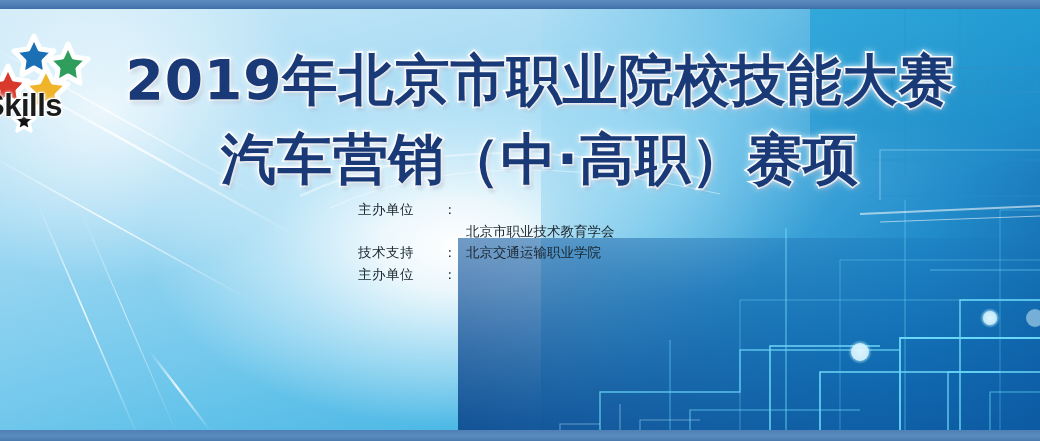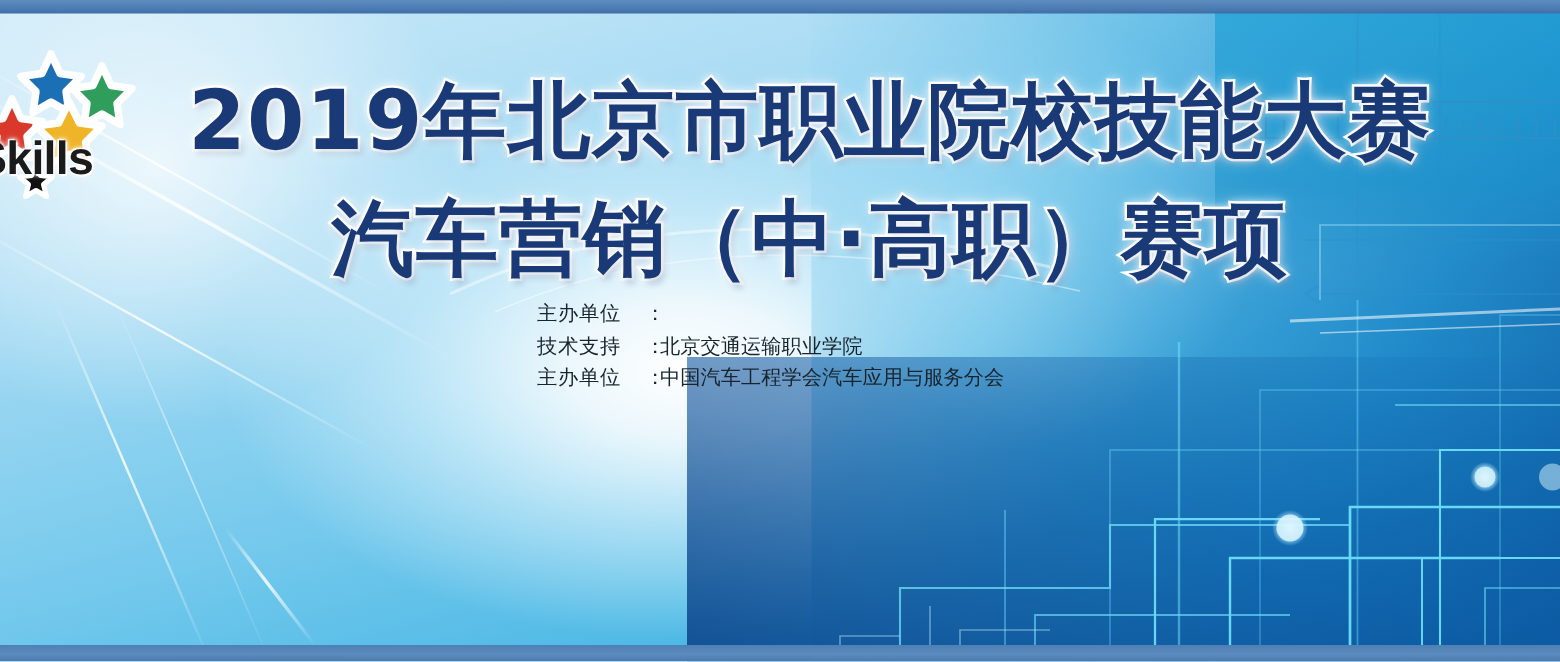--- a/index.html
+++ b/index.html
@@ -84,21 +84,21 @@
   .title-1{font-size:55px;}
   .title-2{font-size:55px;margin-top:22px;}
 
   
   .orgs{
     position:absolute;left:358px;top:199px;
     font-family:"DejaVu Sans","Liberation Sans",sans-serif;
     font-size:13.5px;color:#18242e;line-height:21.5px;
     white-space:nowrap;
   }
-  .org-row{display:flex;}
+  .org-row{display:flex;gap:13px;}
   .org-label{width:72px;flex:0 0 72px;letter-spacing:.5px;}
   .org-colon{width:10px;flex:0 0 10px;}
   .org-value{}
   .org-row.cont .org-label,
   .org-row.cont .org-colon{visibility:hidden;}
 </style>
 </head>
 <body>
 
 <div class="banner">
@@ -243,25 +243,29 @@
   <div class="title-wrap">
     <div class="title-line title-1">2019年北京市职业院校技能大赛</div>
     <div class="title-line title-2">汽车营销（中·高职）赛项</div>
   </div>
 
   <div class="orgs">
     <div class="org-row">
       <span class="org-label">主办单位</span>
       <span class="org-colon">：</span>
     </div>
+    <div class="org-row cont">
+      <span class="org-label">主办单位</span>
+      <span class="org-colon">：</span>
+      <span class="org-value">北京市职业技术教育学会</span>
+    </div>
     <div class="org-row">
       <span class="org-label">技术支持</span>
       <span class="org-colon">：</span>
       <span class="org-value">北京交通运输职业学院</span>
     </div>
     <div class="org-row">
       <span class="org-label">主办单位</span>
       <span class="org-colon">：</span>
-      <span class="org-value">中国汽车工程学会汽车应用与服务分会</span>
     </div>
   </div>
 
 </div>
 
 </body></html>

